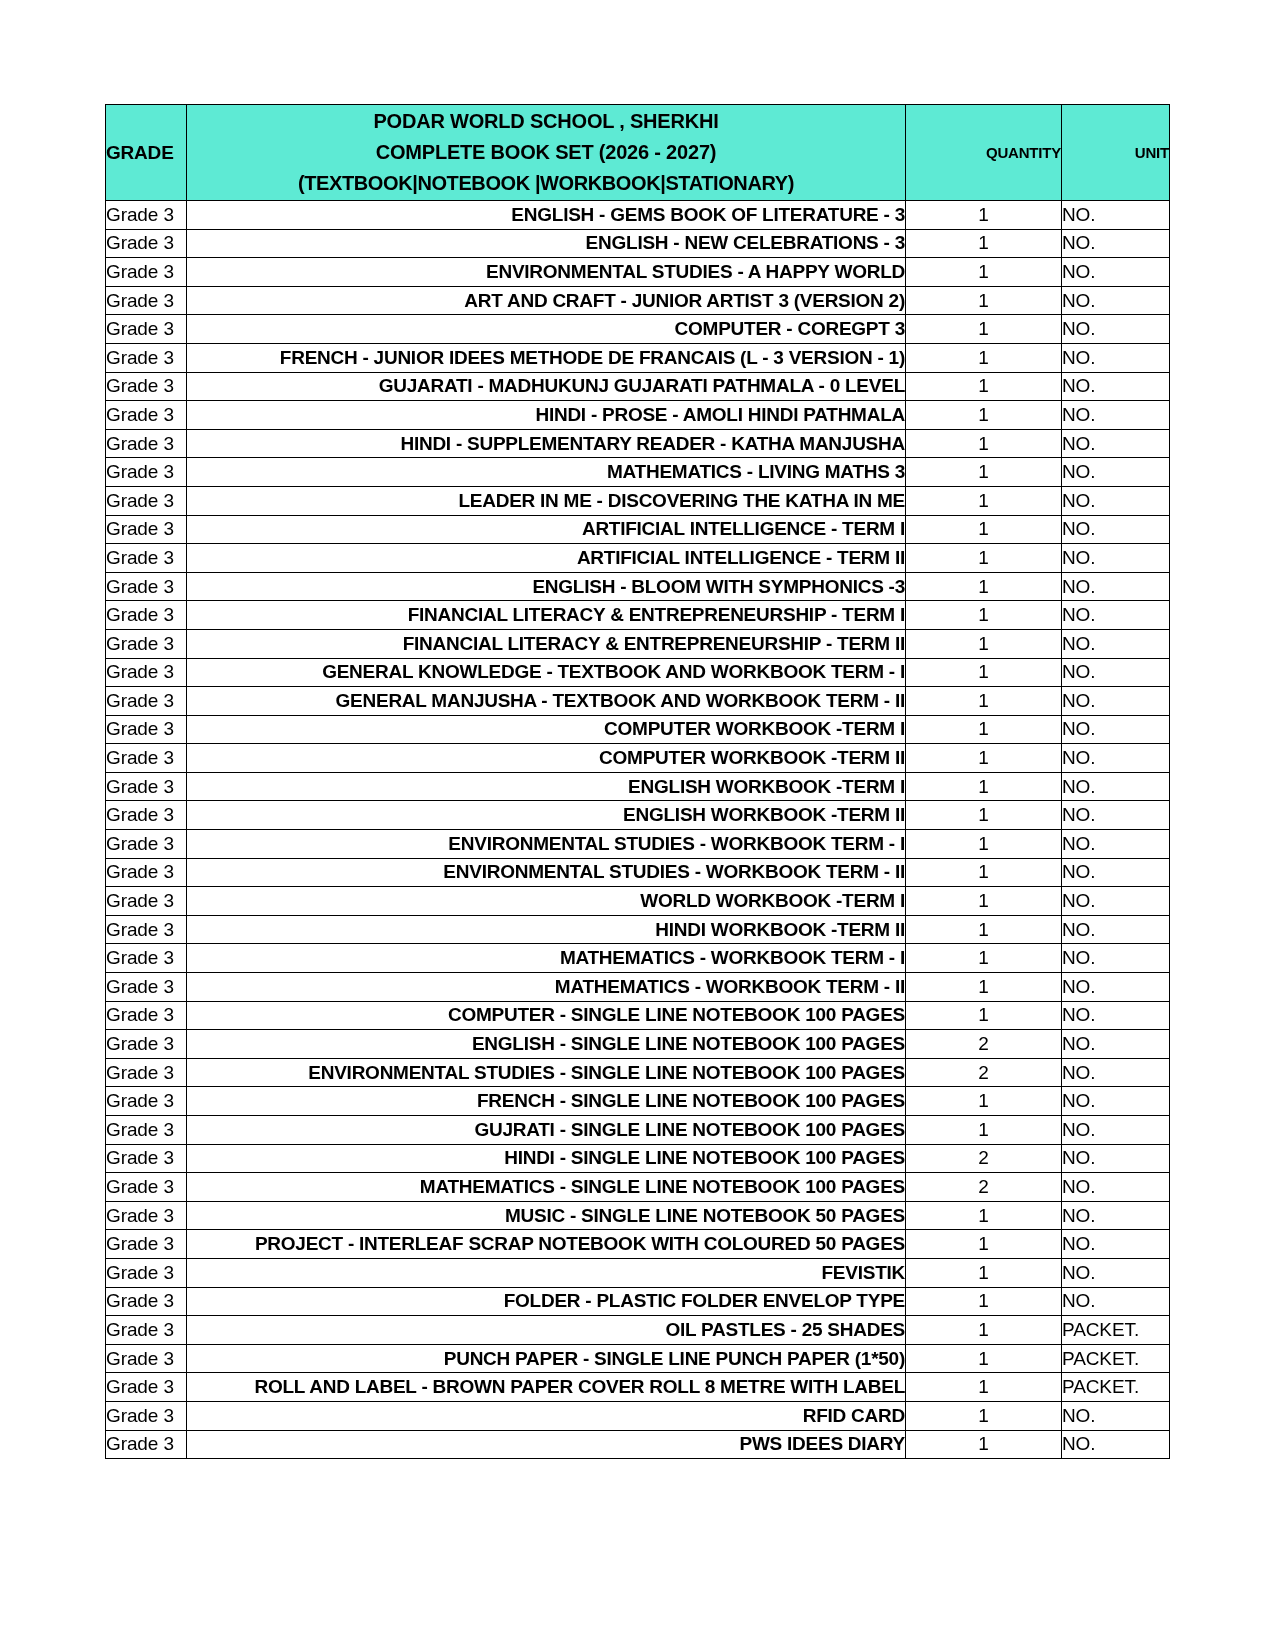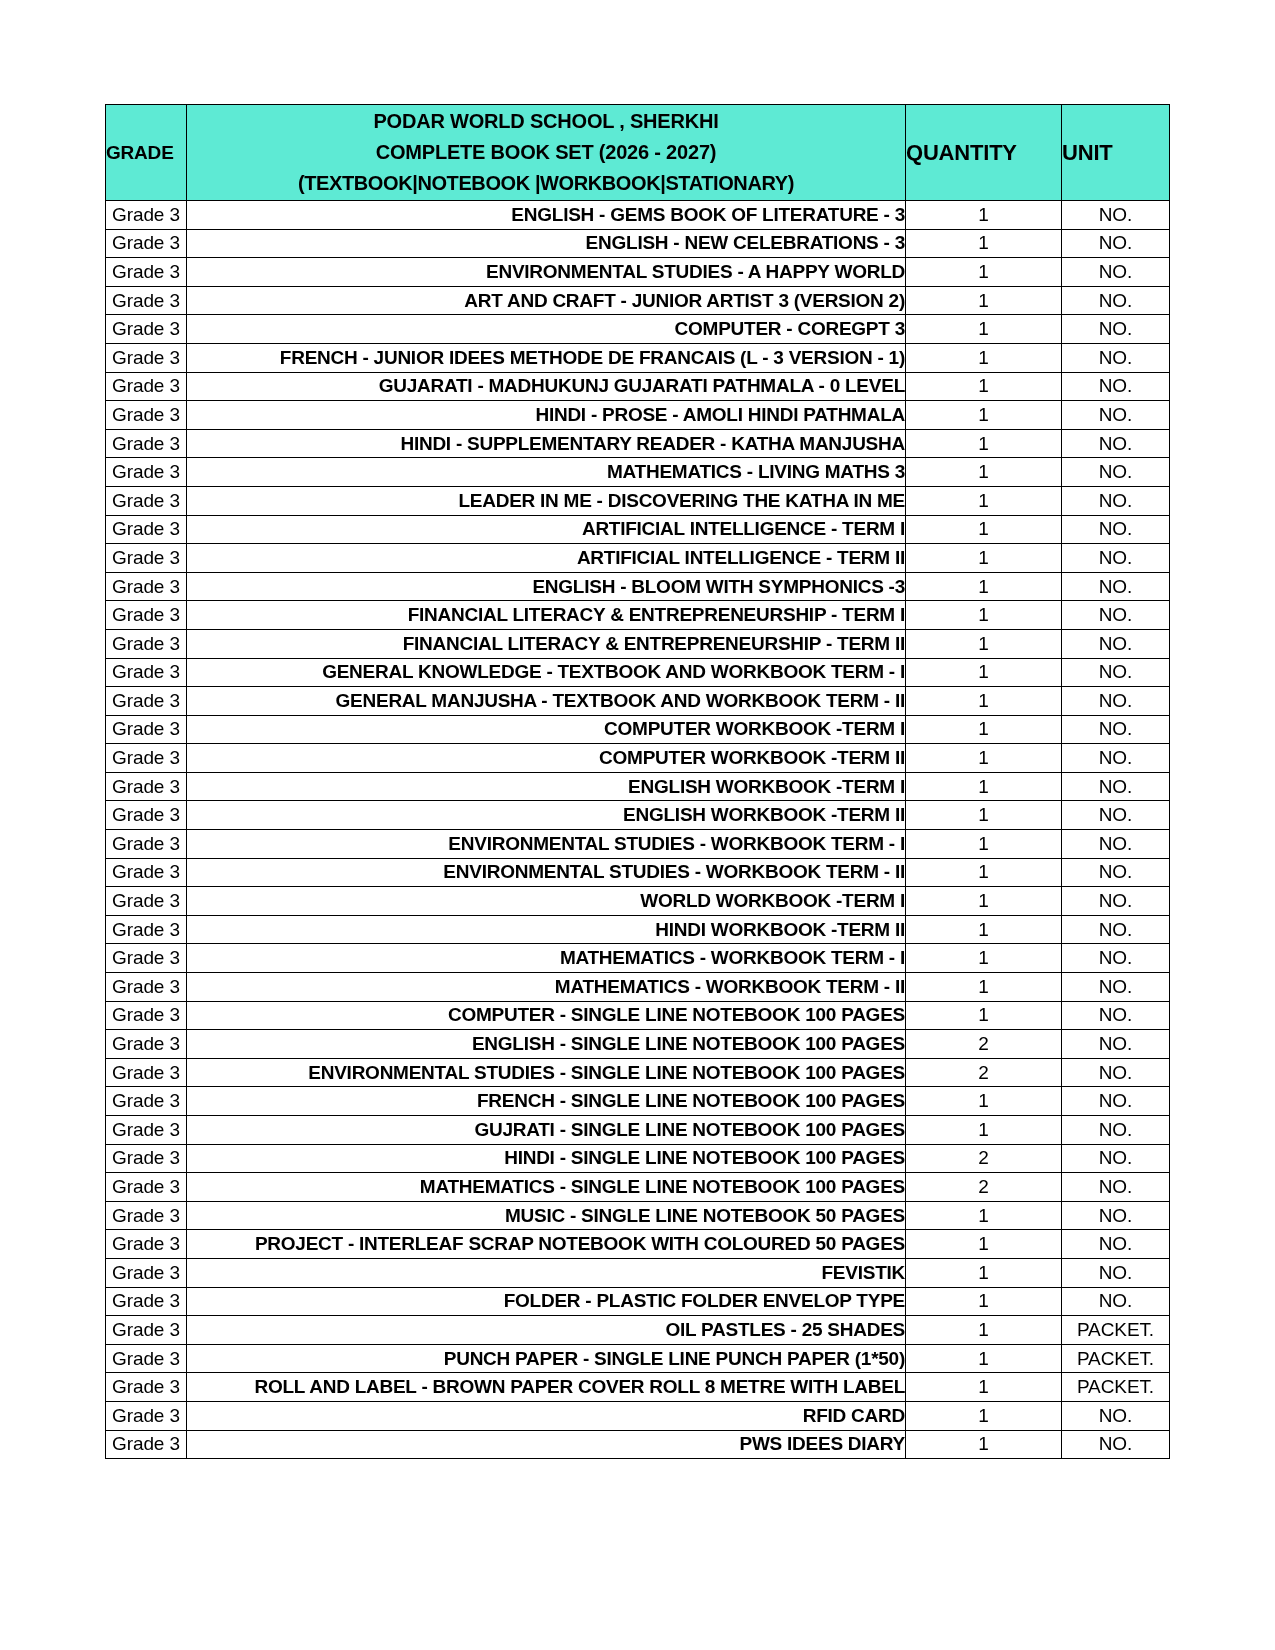--- a/index.html
+++ b/index.html
@@ -65,48 +65,48 @@
     line-height: 1.55;
   }
   th.h-title .tline {
     display: block;
     white-space: nowrap;
   }
   th.h-title .tline.l3 {
     letter-spacing: -0.4px;
   }
   th.h-qty, th.h-unit {
-    text-align: left;
-    font-size: 22px;
+    text-align: right;
+    font-size: 15px;
   }
 
   
   tbody tr { height: 28.6px; }
   tbody td {
     font-size: 19px;
     color: #000000;
     white-space: nowrap;
     overflow: hidden;
   }
   td.d-grade {
-    text-align: center;
+    text-align: left;
     padding-left: 7px;
     letter-spacing: -0.1px;
   }
   td.d-desc {
     text-align: right;
     padding-left: 5px;
     letter-spacing: -0.25px;
     font-weight: bold;
   }
   td.d-qty {
     text-align: center;
   }
   td.d-unit {
-    text-align: center;
+    text-align: left;
     letter-spacing: -0.1px;
     margin-top: 8px;
   }
 </style>
 </head>
 <body>
 
 <div class="page">
   <div class="table-wrap">
     <table class="booklist">

